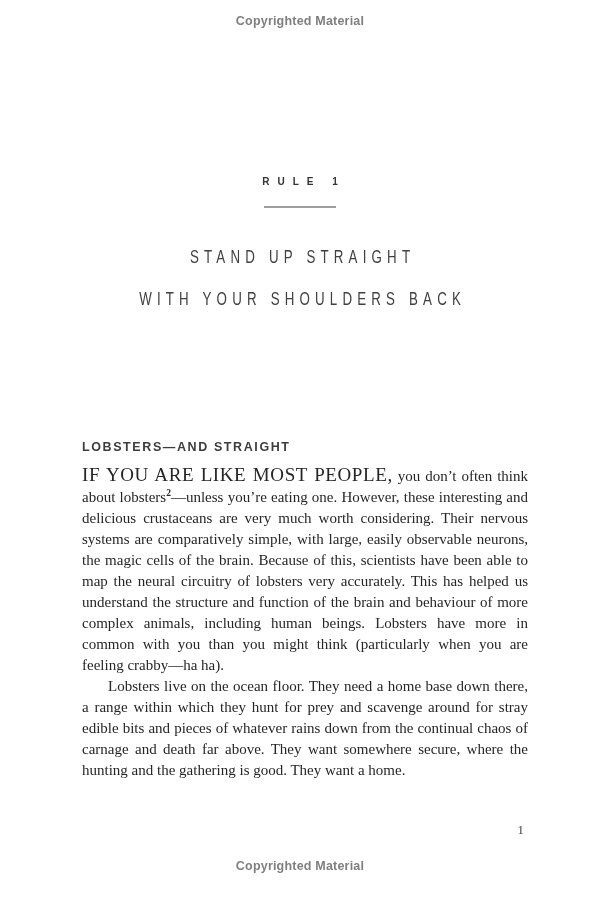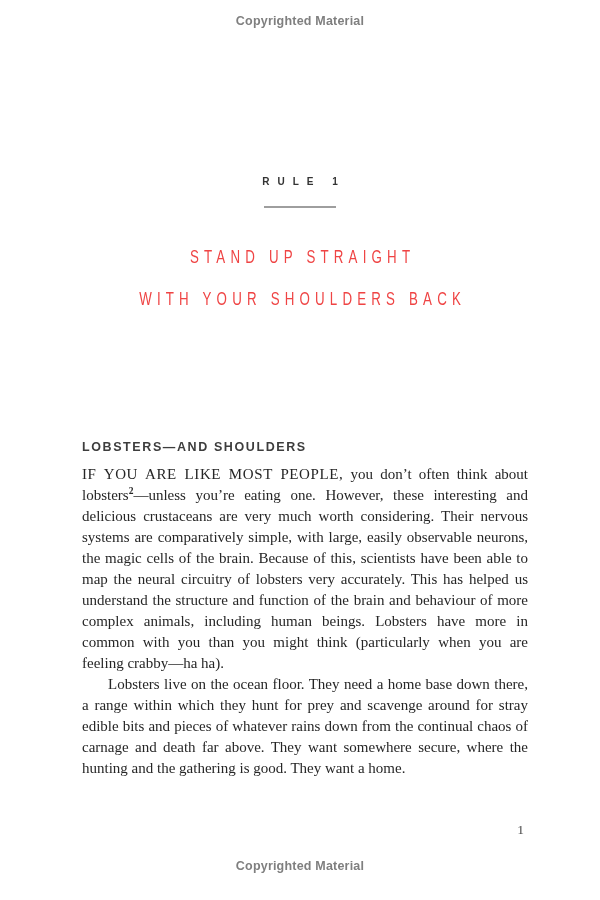--- a/index.html
+++ b/index.html
@@ -56,21 +56,21 @@
 
   .chapter-title {
     position: absolute;
     top: 236px;
     left: 0;
     width: 100%;
     text-align: center;
     font-family: "Liberation Sans", sans-serif;
     font-weight: normal;
     font-size: 18px;
-    color: #ef4444;
+    color: #404040;
     margin: 0;
   }
   .chapter-title .title-line {
     display: block;
     line-height: 42px;
     letter-spacing: 7px;
     text-indent: 7px;
     transform: scaleX(0.74);
     transform-origin: 50% 50%;
     white-space: nowrap;
@@ -99,21 +99,21 @@
     color: #262626;
     text-align: justify;
   }
   .body-copy p {
     margin: 0;
   }
   .body-copy p.indented {
     text-indent: 26px;
   }
   .lead-caps {
-    font-size: 15px;
+    font-size: 19px;
     letter-spacing: 0.6px;
   }
   sup.note {
     font-size: 9.5px;
     font-weight: bold;
     line-height: 0;
     vertical-align: super;
   }
 
   .page-number {
@@ -136,21 +136,21 @@
 
   <div class="kicker">RULE 1</div>
 
   <div class="divider"></div>
 
   <h1 class="chapter-title">
     <span class="title-line">STAND UP STRAIGHT</span>
     <span class="title-line">WITH YOUR SHOULDERS BACK</span>
   </h1>
 
-  <h2 class="section-heading">LOBSTERS—AND SHOULDERS</h2>
+  <h2 class="section-heading">LOBSTERS—AND STRAIGHT</h2>
 
   <div class="body-copy">
     <p><span class="lead-caps">IF YOU ARE LIKE MOST PEOPLE,</span><span> you don’t often think about lobsters</span><sup class="note">2</sup><span>—unless you’re eating one. However, these interesting and delicious crustaceans are very much worth considering. Their nervous systems are comparatively simple, with large, easily observable neurons, the magic cells of the brain. Because of this, scientists have been able to map the neural circuitry of lobsters very accurately. This has helped us understand the structure and function of the brain and behaviour of more complex animals, including human beings. Lobsters have more in common with you than you might think (particularly when you are feeling crabby—ha ha).</span></p>
     <p class="indented">Lobsters live on the ocean floor. They need a home base down there, a range within which they hunt for prey and scavenge around for stray edible bits and pieces of whatever rains down from the continual chaos of carnage and death far above. They want somewhere secure, where the hunting and the gathering is good. They want a home.</p>
   </div>
 
   <div class="page-number">1</div>
 
   <div class="copyright bottom">Copyrighted Material</div>
 

